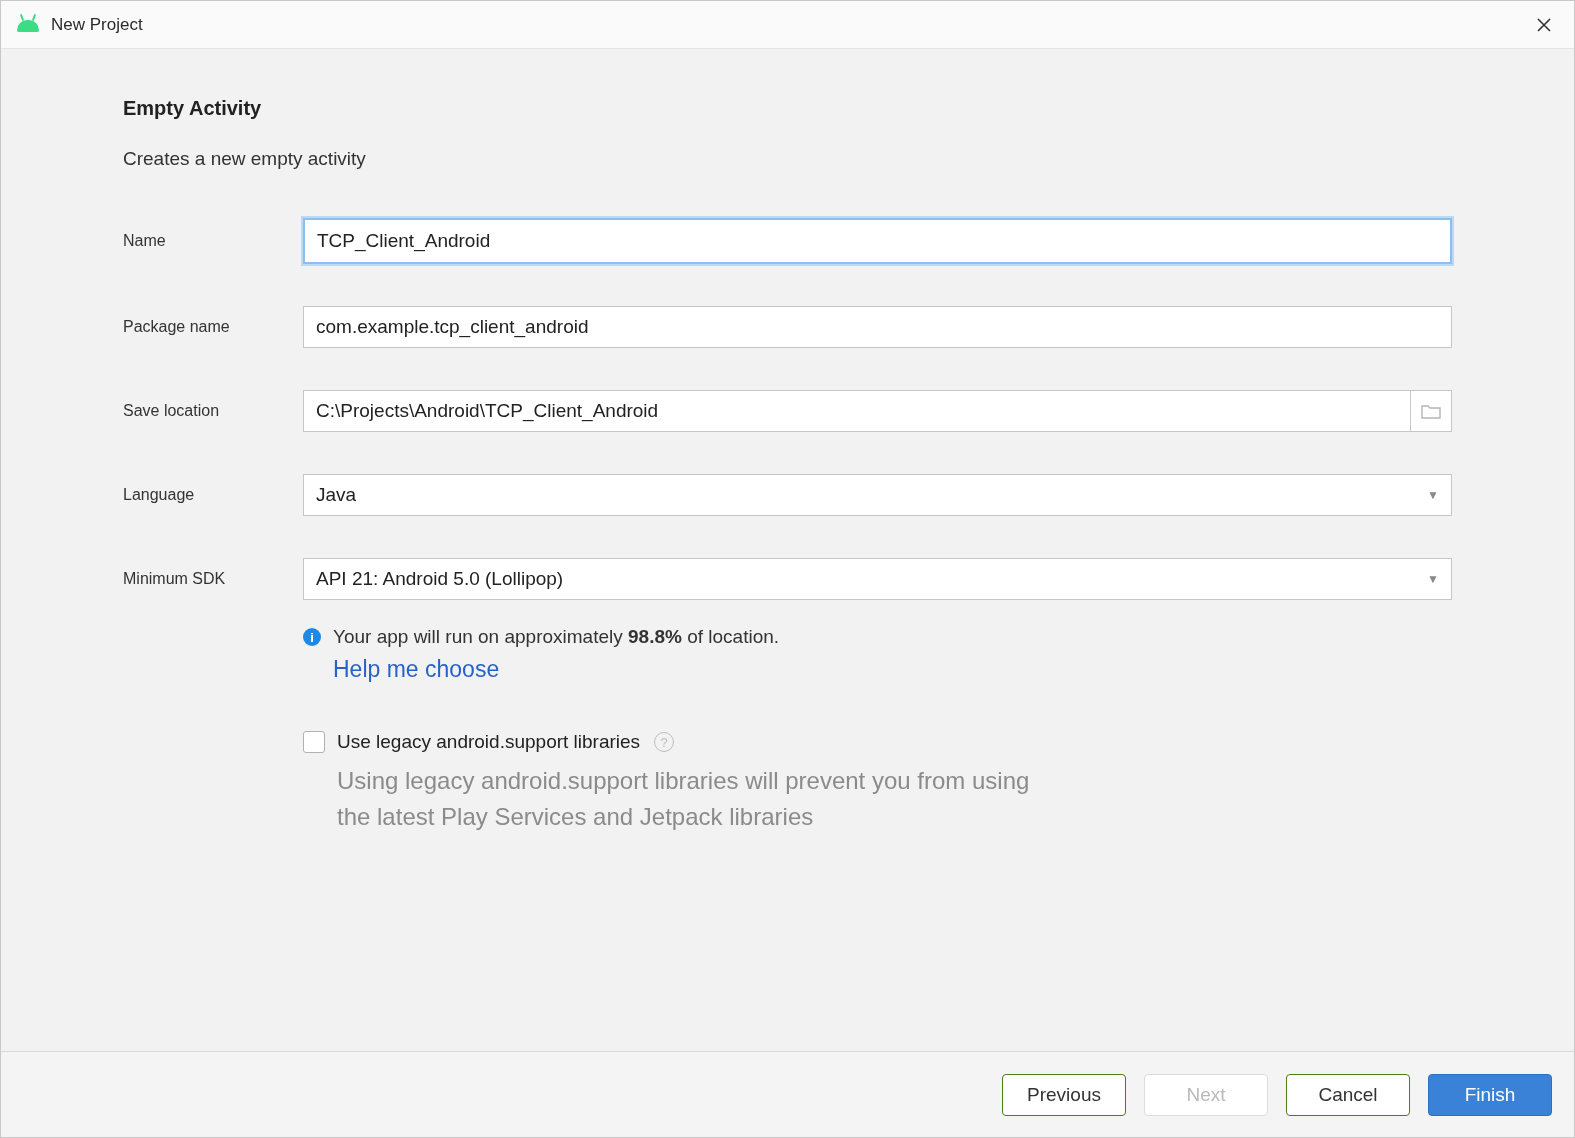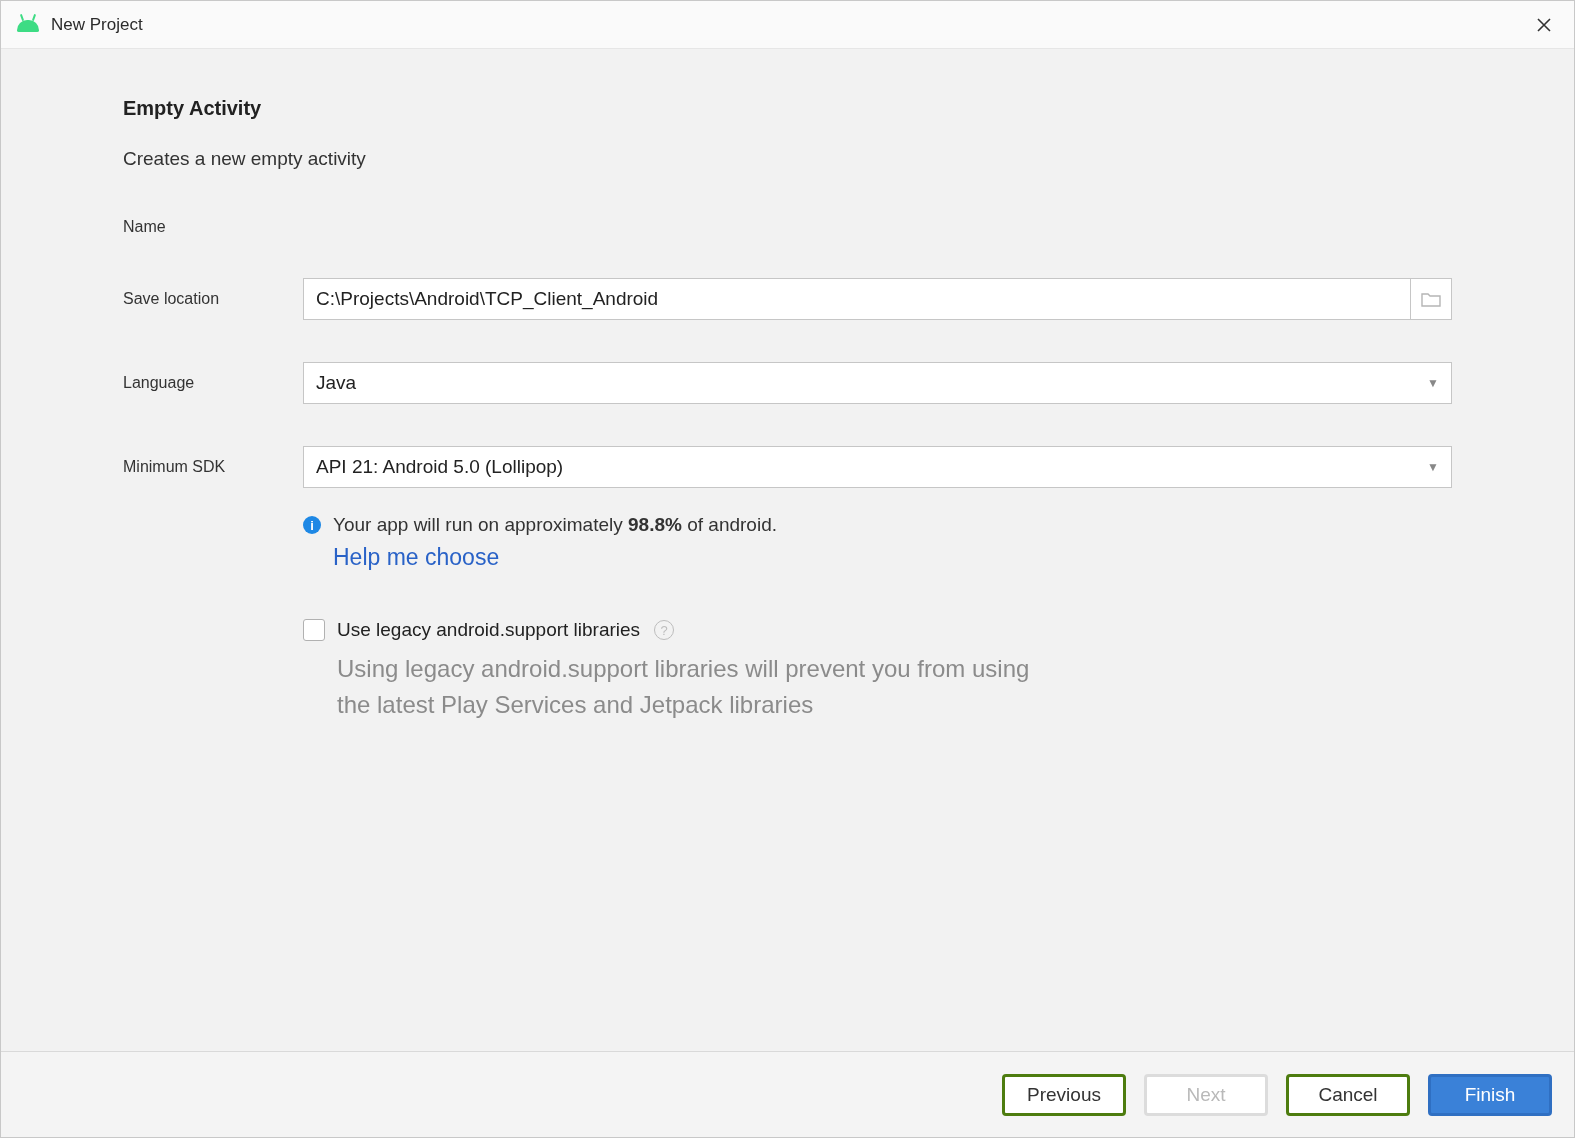--- a/index.html
+++ b/index.html
@@ -95,21 +95,21 @@
     align-items: center; justify-content: center; cursor: pointer;
   }
   .check-desc { margin-left: 34px; margin-top: 10px; font-size: 24px; color: #8b8b8b; line-height: 1.5; max-width: 720px; }
 
   .footer {
     height: 86px; border-top: 1px solid #d9d9d9; display: flex;
     align-items: center; justify-content: flex-end; padding: 0 22px; gap: 18px;
     background: #f4f4f4;
   }
   .btn {
-    min-width: 124px; height: 42px; border: 3px solid #4d7c0f;
+    min-width: 124px; height: 42px; border: 1px solid #4d7c0f;
     background: #fff; font-size: 19px; color: #333; border-radius: 4px;
     cursor: pointer; font-family: inherit;
   }
   .btn.disabled { color: #b9b9b9; border-color: #dcdcdc; cursor: default; }
   .btn.primary { background: #3a81d8; border-color: #2f6fc2; color: #fff; }
 </style>
 </head>
 <body>
 
 <div class="window">
@@ -127,22 +127,31 @@
     </div>
   </div>
 
   <div class="body-area">
 
     <div class="page-heading">Empty Activity</div>
     <div class="page-desc">Creates a new empty activity</div>
 
     <div class="form-row">
       <div class="form-label">Name</div>
-    </div>
-
+      <div class="field-wrap">
+        <input class="text-field focused" type="text" value="TCP_Client_Android" style="">
+      </div>
+    </div>
+
+    <div class="form-row">
+      <div class="form-label">Package name</div>
+      <div class="field-wrap">
+        <input class="text-field" type="text" value="com.example.tcp_client_android" style="">
+      </div>
+    </div>
 
     <div class="form-row">
       <div class="form-label">Save location</div>
       <div class="field-wrap save-loc-wrap">
         <input class="text-field" type="text" value="C:\Projects\Android\TCP_Client_Android" style="">
         <div class="browse-btn">
           <svg width="20" height="16" viewBox="0 0 20 16">
               <path d="M1 3 h6 l2 2 h10 v10 h-18 z" fill="none" stroke="#b5b5b5" stroke-width="1.4"></path>
             </svg>
         </div>
@@ -166,21 +175,21 @@
           <span>API 21: Android 5.0 (Lollipop)</span>
           <span class="caret">▼</span>
         </div>
       </div>
     </div>
 
     <div class="info-block">
       <div class="info-line">
         <span class="info-icon">i</span>
         <span>
-          <span>Your app will run on approximately </span><strong>98.8%</strong><span> of android.</span>
+          <span>Your app will run on approximately </span><strong>98.8%</strong><span> of location.</span>
         </span>
       </div>
       <div class="help-link">Help me choose</div>
     </div>
 
     <div class="check-block">
       <div class="check-row">
         <div class="checkbox"></div>
         <span>Use legacy android.support libraries</span>
         <span class="help-q">?</span>

